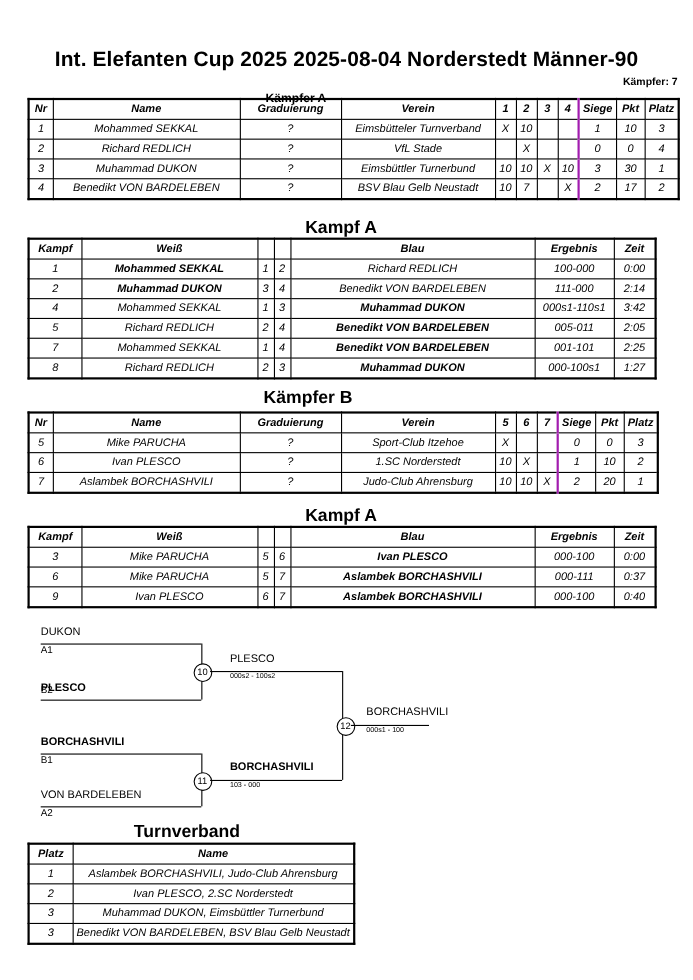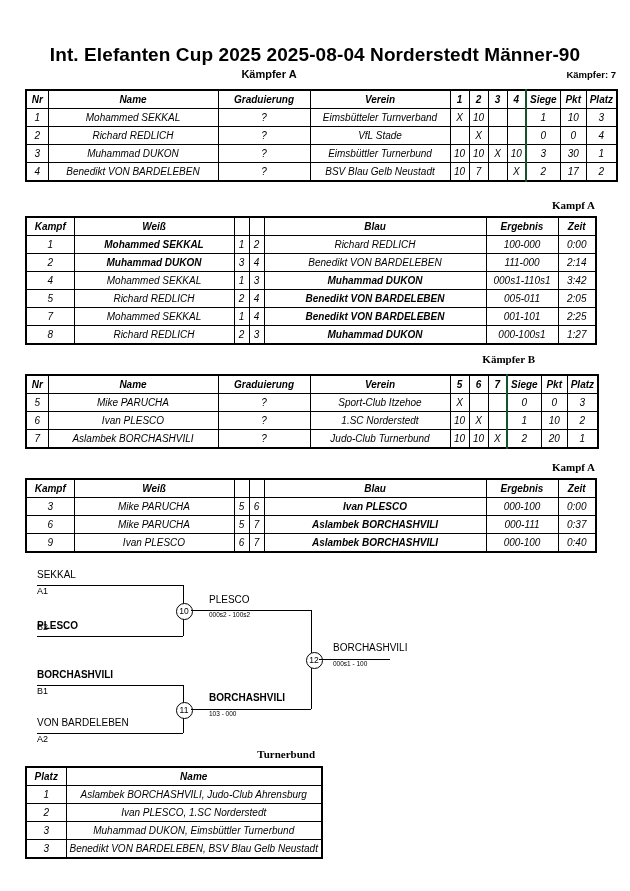--- a/index.html
+++ b/index.html
@@ -73,45 +73,44 @@
   
   .pool .col-nr      { width: 22px; }
   .pool .col-name    { width: 170px; }
   .pool .col-grad    { width: 92px; }
   .pool .col-verein  { width: 140px; }
   .pool .col-res     { width: 19px; }
   .pool .col-siege   { width: 29px; }
   .pool .col-pkt     { width: 26px; }
   .pool .col-platz   { width: 24px; }
   .pool td.res { text-align: center; }
-  .pool .grp-left { border-left: 2px solid #14532d; }
+  .pool .grp-left { border-left: 2px solid #a21caf; }
   .pool .clip {
     position: relative;
     overflow: hidden;
   }
 
   
   .matches .col-kampf  { width: 48px; }
   .matches .col-weiss  { width: 160px; }
   .matches .col-n1     { width: 15px; }
   .matches .col-n2     { width: 15px; }
   .matches .col-blau   { width: 222px; }
   .matches .col-erg    { width: 72px; }
   .matches .col-zeit   { width: 38px; }
 
   
   .results .col-platz { width: 40px; }
   .results .col-name  { width: 255px; }
 
   .table-caption {
     position: absolute;
-    font-size: 11px;
+    font-size: 16px;
     font-weight: bold;
-    text-align: right;
-    font-family: Liberation Serif, serif;
+    text-align: center;
   }
 
   
   .bracket {
     position: absolute;
     left: 0;
     top: 565px;
     width: 440px;
     height: 180px;
   }
@@ -152,21 +151,21 @@
     line-height: 15px;
     text-align: center;
   }
 </style>
 </head>
 <body>
 
 <div class="doc-title">Int. Elefanten Cup 2025  2025-08-04  Norderstedt   Männer-90</div>
 <div class="fighter-count">Kämpfer: 7</div>
 
-<div class="pool-caption" style="top:68px; left:14px;">Kämpfer A</div>
+<div class="pool-caption" style="top:84px; left:14px;">Kämpfer A</div>
 
 <table class="framed pool" style="top:89px; left:25px;">
   <colgroup>
     <col class="col-nr">
       <col class="col-name">
       <col class="col-grad">
       <col class="col-verein">
     <col class="col-res">
       <col class="col-res">
       <col class="col-res">
@@ -378,21 +377,21 @@
       <td class="res">X</td>
       <td class="res"></td>
       <td class="c grp-left">1</td>
       <td class="c">10</td>
       <td class="c">2</td>
     </tr>
     <tr>
       <td class="c">7</td>
       <td class="l">Aslambek BORCHASHVILI</td>
       <td class="l">?</td>
-      <td class="c">Judo-Club Turnerbund</td>
+      <td class="c">Judo-Club Ahrensburg</td>
       <td class="res">10</td>
       <td class="res">10</td>
       <td class="res">X</td>
       <td class="c grp-left">2</td>
       <td class="c">20</td>
       <td class="c">1</td>
     </tr>
   </tbody>
 </table>
 
@@ -445,21 +444,21 @@
       <td class="c">7</td>
       <td class="l b">Aslambek BORCHASHVILI</td>
       <td class="c">000-100</td>
       <td class="c">0:40</td>
     </tr>
   </tbody>
 </table>
 
 <div class="bracket">
 
-  <div class="bk-name" style="left:37px; top:4px;">SEKKAL</div>
+  <div class="bk-name" style="left:37px; top:4px;">DUKON</div>
   <div class="line-h" style="left:37px; top:20px; width:146px;"></div>
   <div class="bk-seed" style="left:37px; top:21px;text-align:center;">A1</div>
 
   <div class="bk-name bold" style="left:37px; top:55px;">PLESCO</div>
   <div class="line-h" style="left:37px; top:71px; width:146px;"></div>
   <div class="bk-seed" style="left:37px; top:57px;">B2</div>
 
   <div class="line-v" style="left:183px; top:20px; height:51px;"></div>
   <div class="bk-circle" style="left:183px; top:38px; margin-left:-7.5px;">10</div>
   <div class="line-h" style="left:191px; top:45px; width:120px;"></div>
@@ -480,41 +479,41 @@
   <div class="bk-name bold" style="left:209px; top:127px;">BORCHASHVILI</div>
   <div class="bk-score" style="left:209px; top:145px;">103 - 000</div>
 
   <div class="line-v" style="left:311px; top:45px; height:99px;"></div>
   <div class="bk-circle" style="left:313px; top:87px; margin-left:-7.5px;">12</div>
   <div class="line-h" style="left:319px; top:94px; width:71px;"></div>
   <div class="bk-name" style="left:333px; top:77px;">BORCHASHVILI</div>
   <div class="bk-score" style="left:333px; top:95px;">000s1 - 100</div>
 </div>
 
-<div class="table-caption" style="top:748px; left:25px; width:290px;">Turnerbund</div>
+<div class="table-caption" style="top:748px; left:25px; width:290px;">Turnverband</div>
 
 <table class="framed results" style="top:766px; left:25px;">
   <colgroup>
       <col class="col-platz">
       <col class="col-name">
     </colgroup>
   <thead>
     <tr>
       <th>Platz</th>
       <th>Name</th>
     </tr>
   </thead>
   <tbody>
     <tr>
       <td class="c">1</td>
       <td class="l">Aslambek BORCHASHVILI, Judo-Club Ahrensburg</td>
     </tr>
     <tr>
       <td class="c">2</td>
-      <td class="l">Ivan PLESCO, 1.SC Norderstedt</td>
+      <td class="l">Ivan PLESCO, 2.SC Norderstedt</td>
     </tr>
     <tr>
       <td class="c">3</td>
       <td class="l">Muhammad DUKON, Eimsbüttler Turnerbund</td>
     </tr>
     <tr>
       <td class="c">3</td>
       <td class="l">Benedikt VON BARDELEBEN, BSV Blau Gelb Neustadt</td>
     </tr>
   </tbody>

